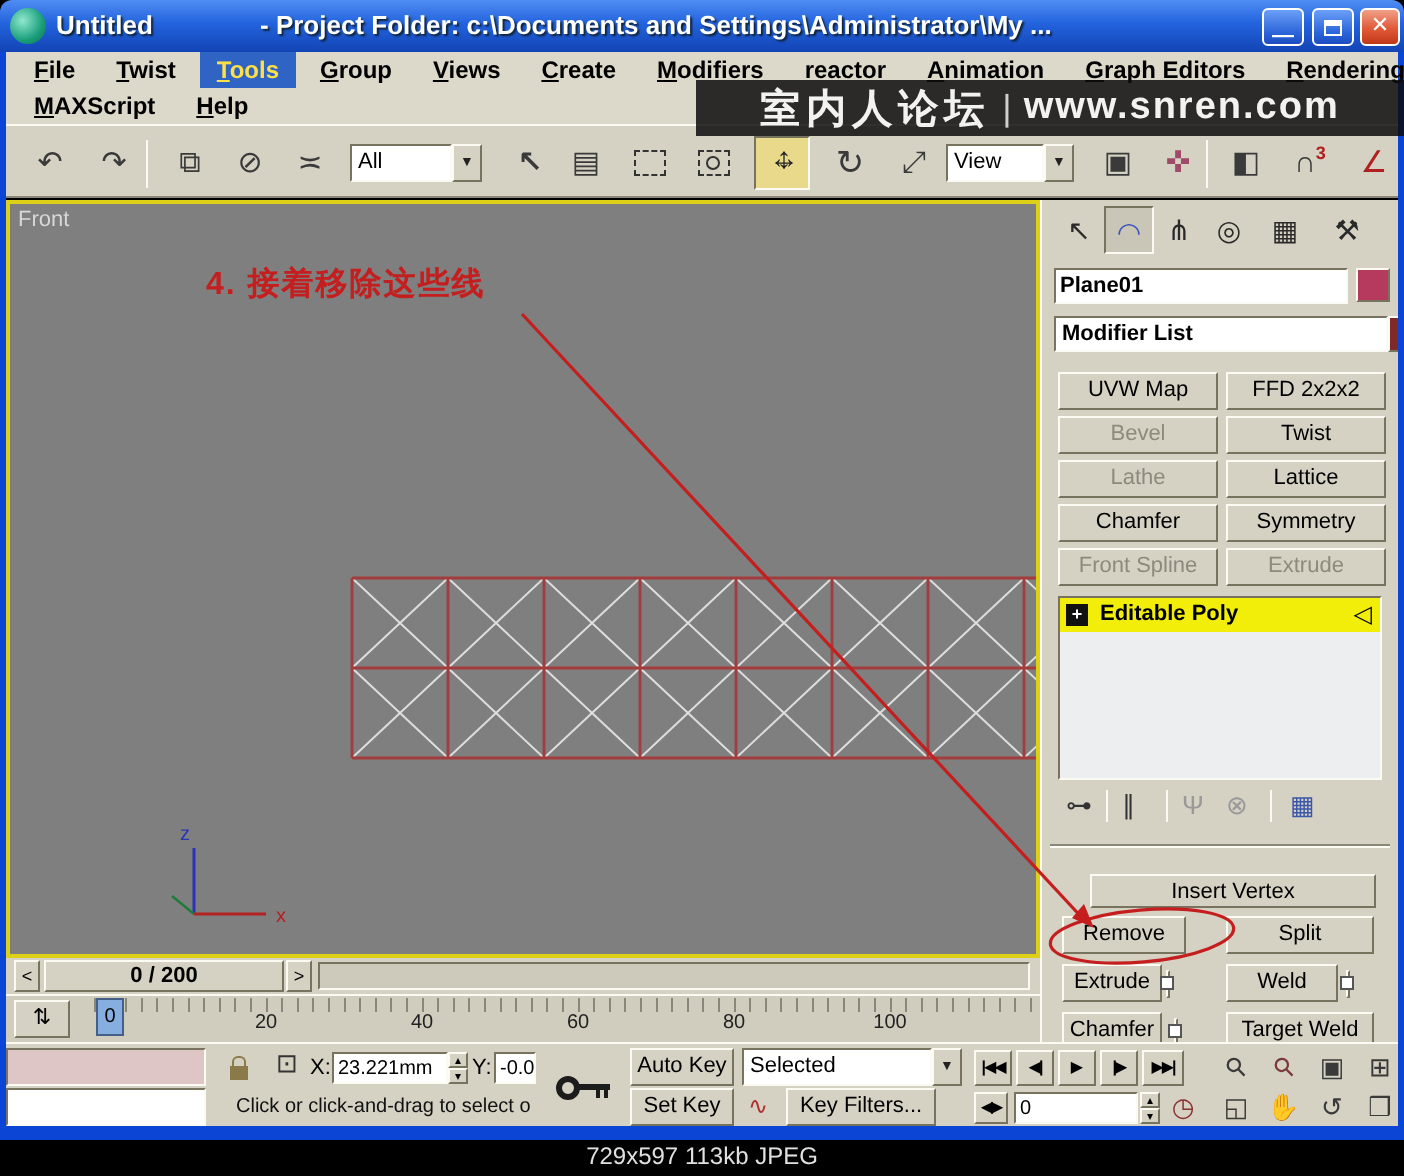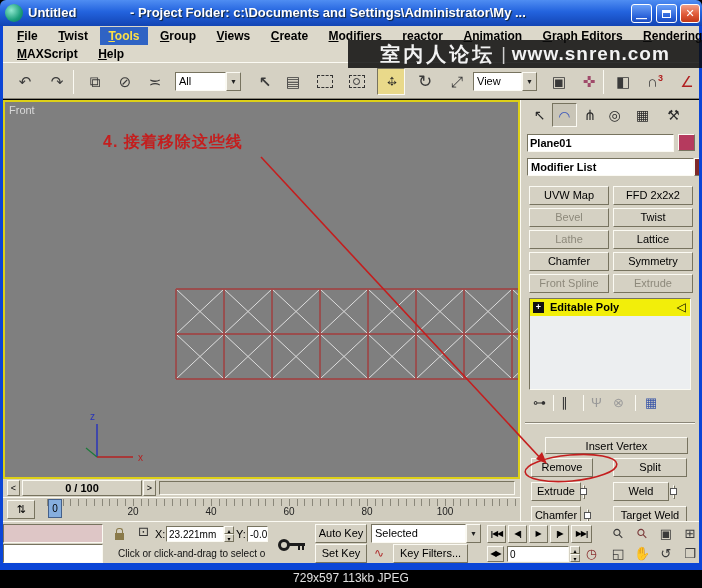--- a/index.html
+++ b/index.html
@@ -204,21 +204,21 @@
       <line x1="27" y1="55" x2="27" y2="22" stroke="#2a35b8" stroke-width="1.5"></line>
       <line x1="27" y1="55" x2="63" y2="55" stroke="#b42222" stroke-width="1.5"></line>
       <line x1="27" y1="55" x2="16" y2="46" stroke="#1d7a3a" stroke-width="1.2"></line>
       <text x="20" y="18" font-size="10" fill="#2a35b8">z</text>
       <text x="68" y="59" font-size="10" fill="#b42222">x</text>
     </svg>
   </div>
 
   <div class="abs timeslider">
     <span class="abs btn" style="left:4px;top:1px;width:13px;height:16px;line-height:14px;font-size:9px">&lt;</span>
-    <span class="abs btn" style="left:19px;top:1px;width:120px;height:16px;line-height:14px;font-weight:bold">0 / 100</span>
+    <span class="abs btn" style="left:19px;top:1px;width:120px;height:16px;line-height:14px;font-weight:bold">0 / 200</span>
     <span class="abs btn" style="left:140px;top:1px;width:13px;height:16px;line-height:14px;font-size:9px">&gt;</span>
     <span class="abs" style="left:156px;top:2px;width:356px;height:14px;background:#cdc9bb;border:1px solid;border-color:#77735f #fbfaf3 #fbfaf3 #77735f"></span>
   </div>
 
   <div class="abs trackbar">
     <span class="abs btn" style="left:4px;top:2px;width:28px;height:19px;line-height:17px;font-size:11px">⇅</span>
     <span class="abs ticks"></span>
     <span class="abs curframe">0</span>
     <span class="abs ticklabel" style="left:130px">20</span>
     <span class="abs ticklabel" style="left:208px">40</span>

